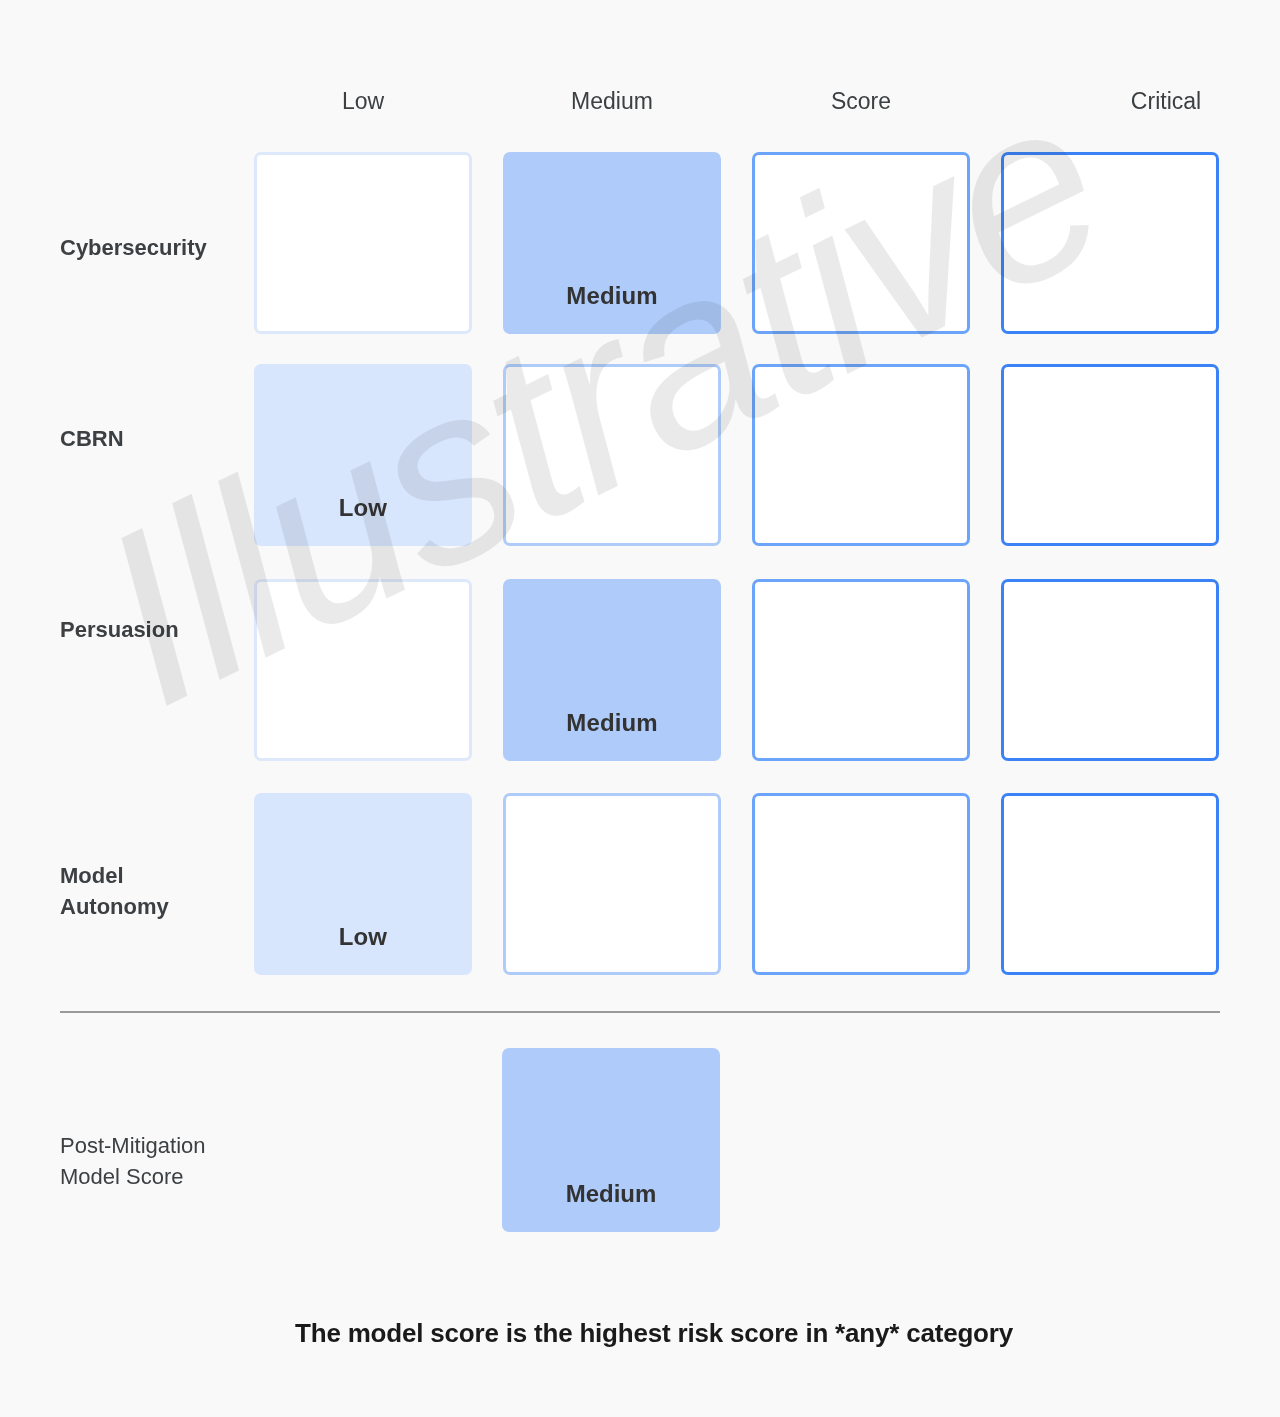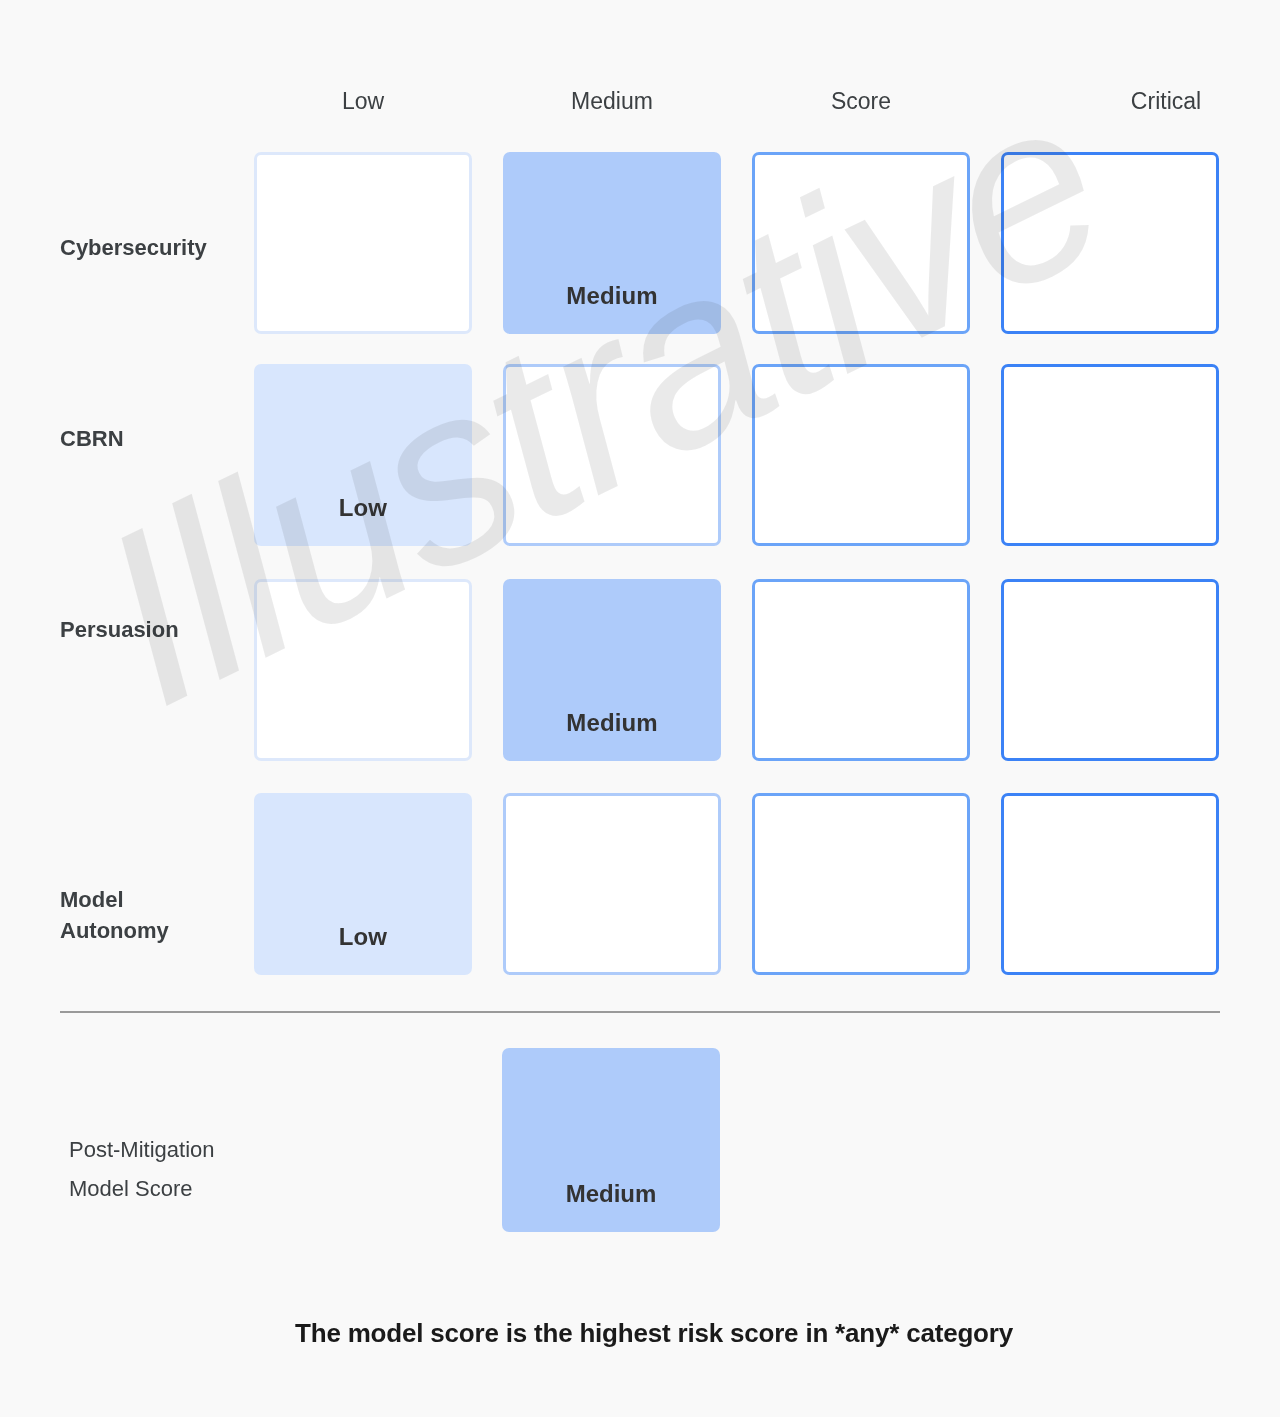--- a/index.html
+++ b/index.html
@@ -112,23 +112,22 @@
   }
 
   
   #summary-label {
     position: absolute;
     left: 60px;
     top: 1130px;
     width: 240px;
     font-size: 22px;
     color: #3c4043;
-    line-height: 39px;
-    z-index: 3;
-    margin-left: 9px;
+    line-height: 31px;
+    z-index: 3;
   }
   #summary-cell {
     position: absolute;
     left: 502px;
     top: 1048px;
     width: 218px;
     height: 184px;
     border-radius: 7px;
     background: #aecbfa;
     display: flex;
@@ -167,21 +166,21 @@
   </div>
 
   <div class="col-header" style="left:254px">Low</div>
   <div class="col-header" style="left:503px">Medium</div>
   <div class="col-header" style="left:752px">Score</div>
   <div class="col-header" style="left:1057px">Critical</div>
 
   <div class="row-label" style="top:232px">Cybersecurity</div>
   <div class="row-label" style="top:423px">CBRN</div>
   <div class="row-label" style="top:614px">Persuasion</div>
-  <div class="row-label" style="top:884px"><span style="white-space: pre-line;">Model
+  <div class="row-label" style="top:860px"><span style="white-space: pre-line;">Model
 Autonomy</span></div>
 
   <div class="cell outline sev-low" style="left:254px;top:152px"></div>
   <div class="cell filled  fill-medium" style="left:503px;top:152px">
       <span class="cell-label">Medium</span>
     </div>
   <div class="cell outline sev-high" style="left:752px;top:152px"></div>
   <div class="cell outline sev-critical" style="left:1001px;top:152px"></div>
 
   <div class="cell filled  fill-low" style="left:254px;top:364px">

